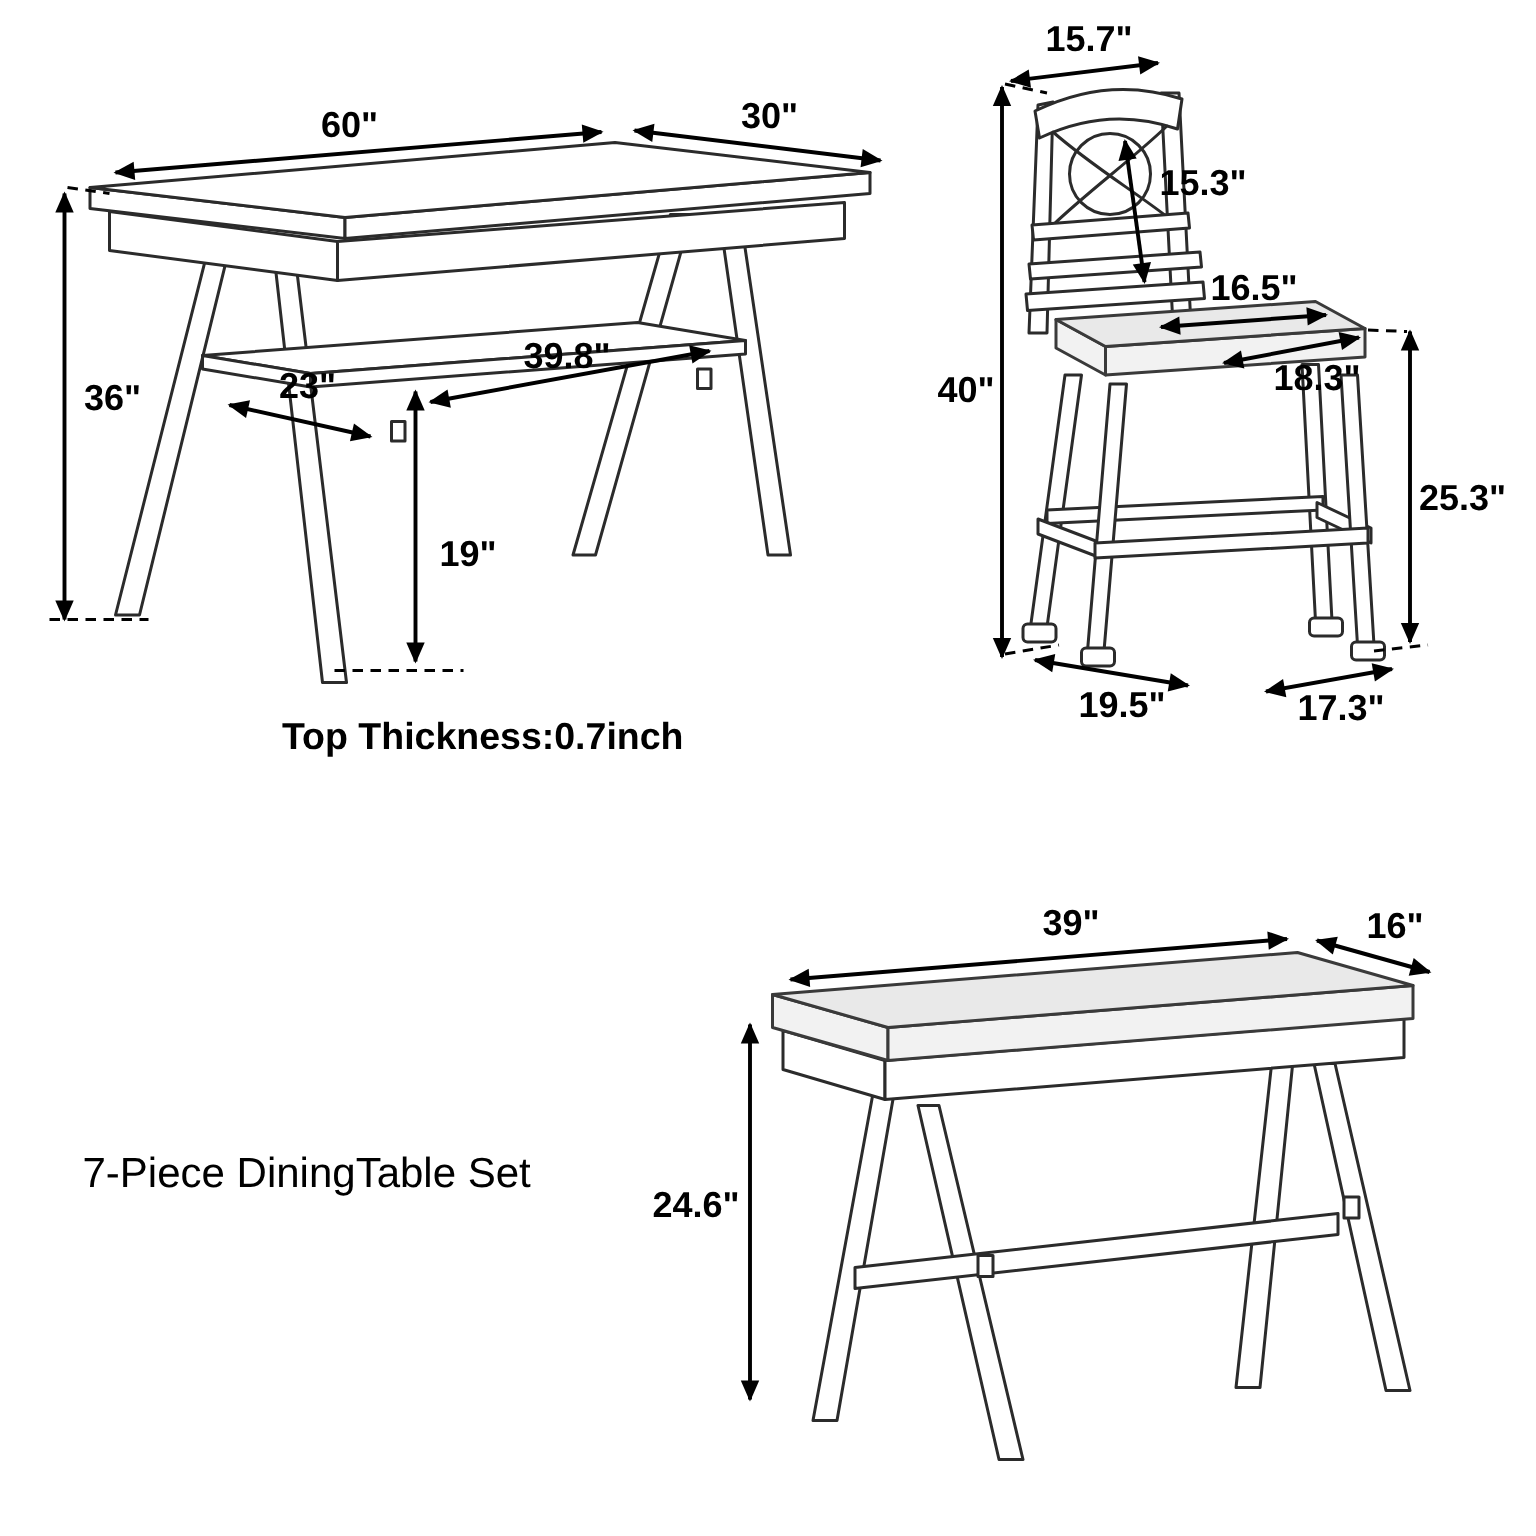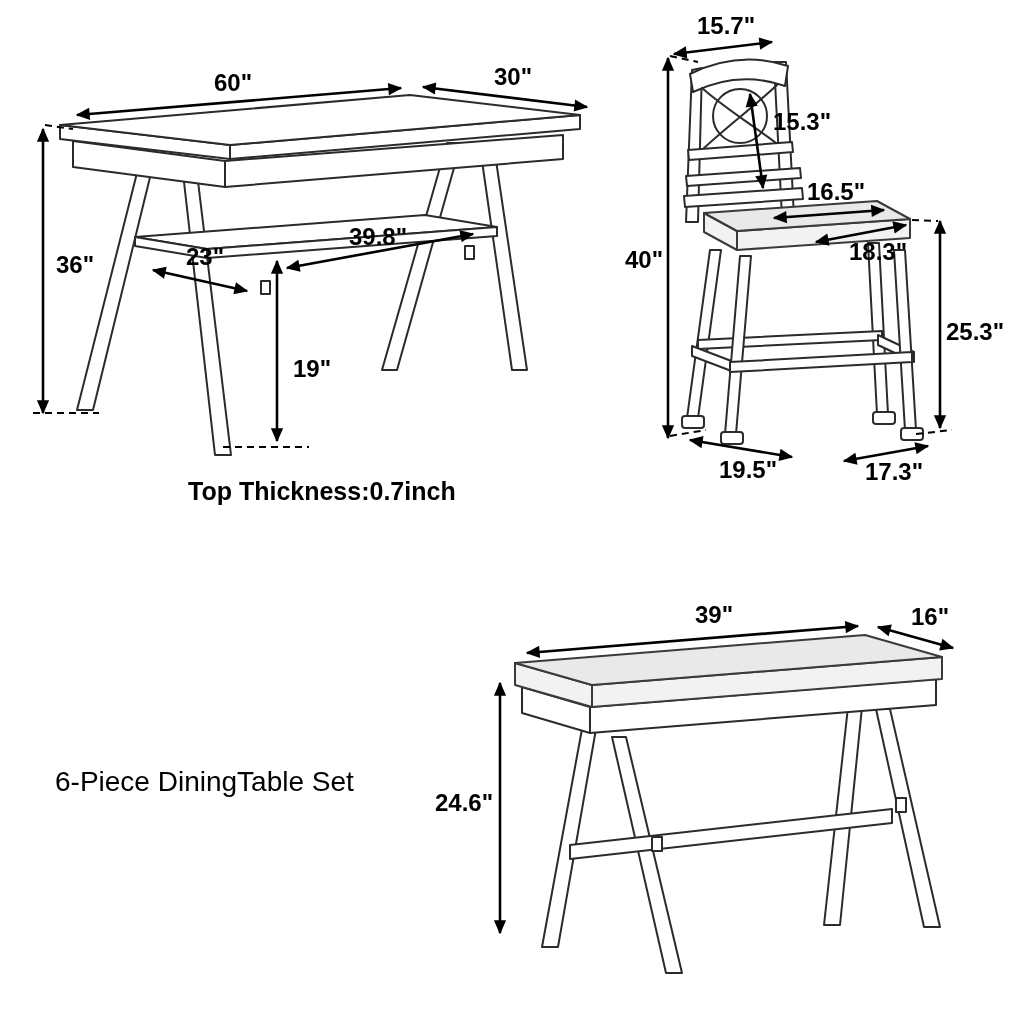--- a/index.html
+++ b/index.html
@@ -178,15 +178,15 @@
 
       <line class="dim" x1="448" y1="32" x2="523" y2="53"></line>
       <text x="500" y="30" text-anchor="middle">16"</text>
 
       <line class="dim" x1="70" y1="88" x2="70" y2="338"></line>
       <text x="34" y="216" text-anchor="middle">24.6"</text>
     </g>
   </svg>
 
   <div class="caption" id="thickness-note">Top Thickness:0.7inch</div>
-  <div class="caption" id="set-title">6-Piece DiningTable Set</div>
+  <div class="caption" id="set-title">7-Piece DiningTable Set</div>
 
 </div>
 
 </body></html>

